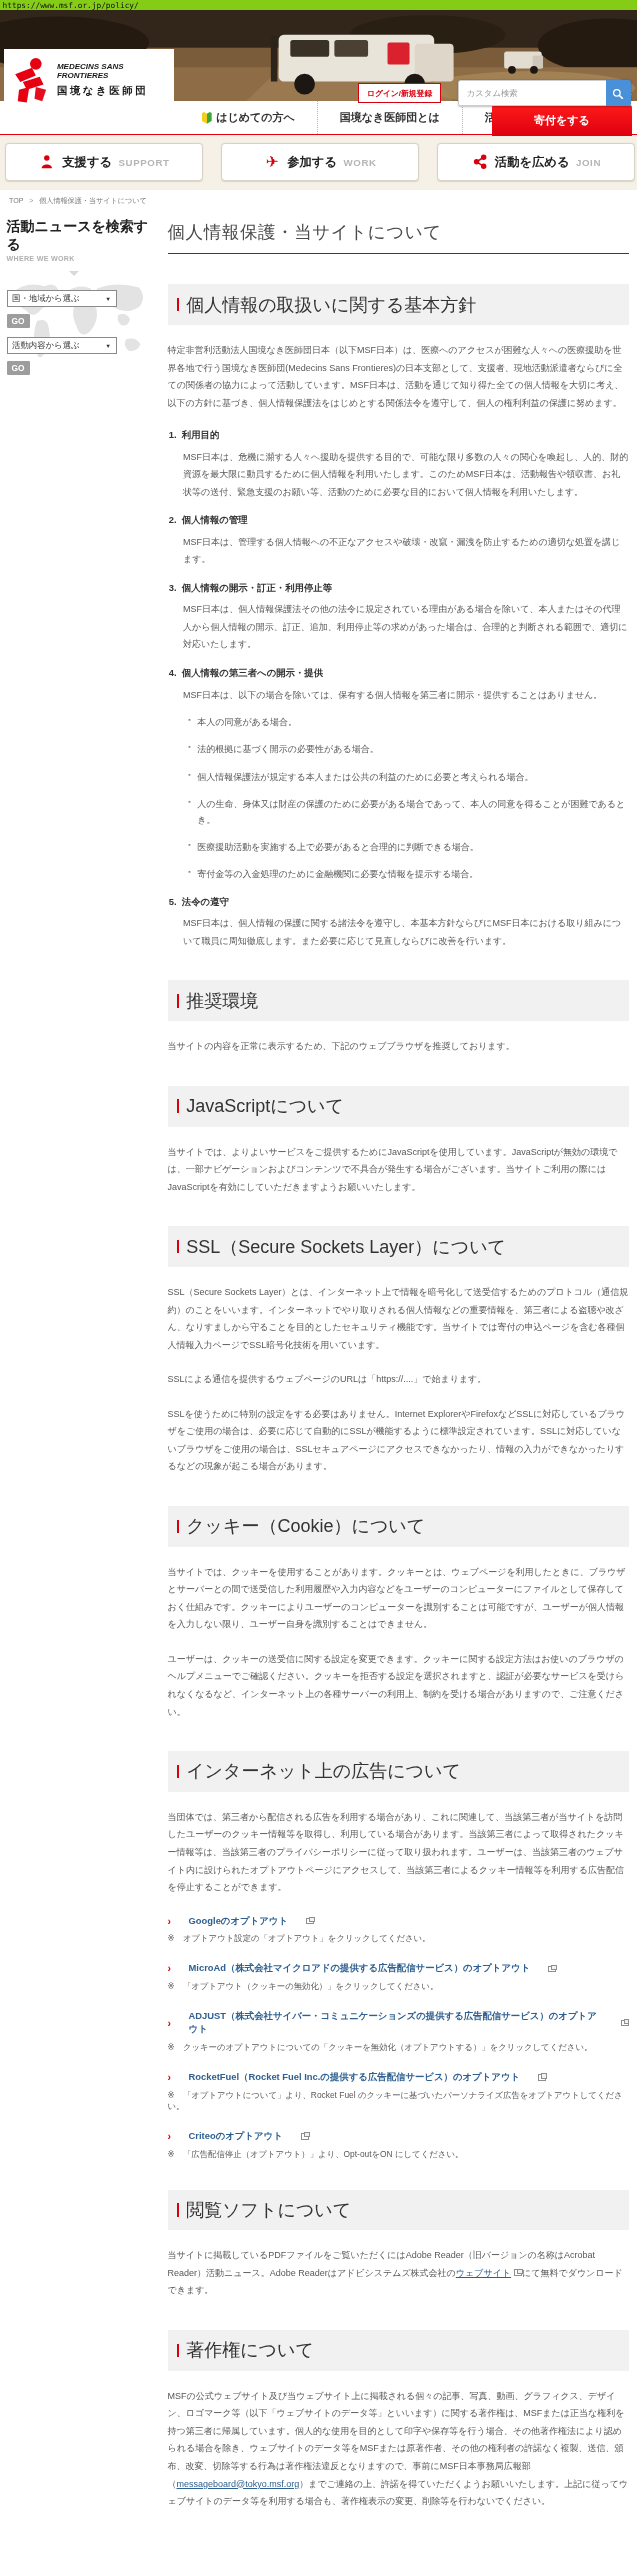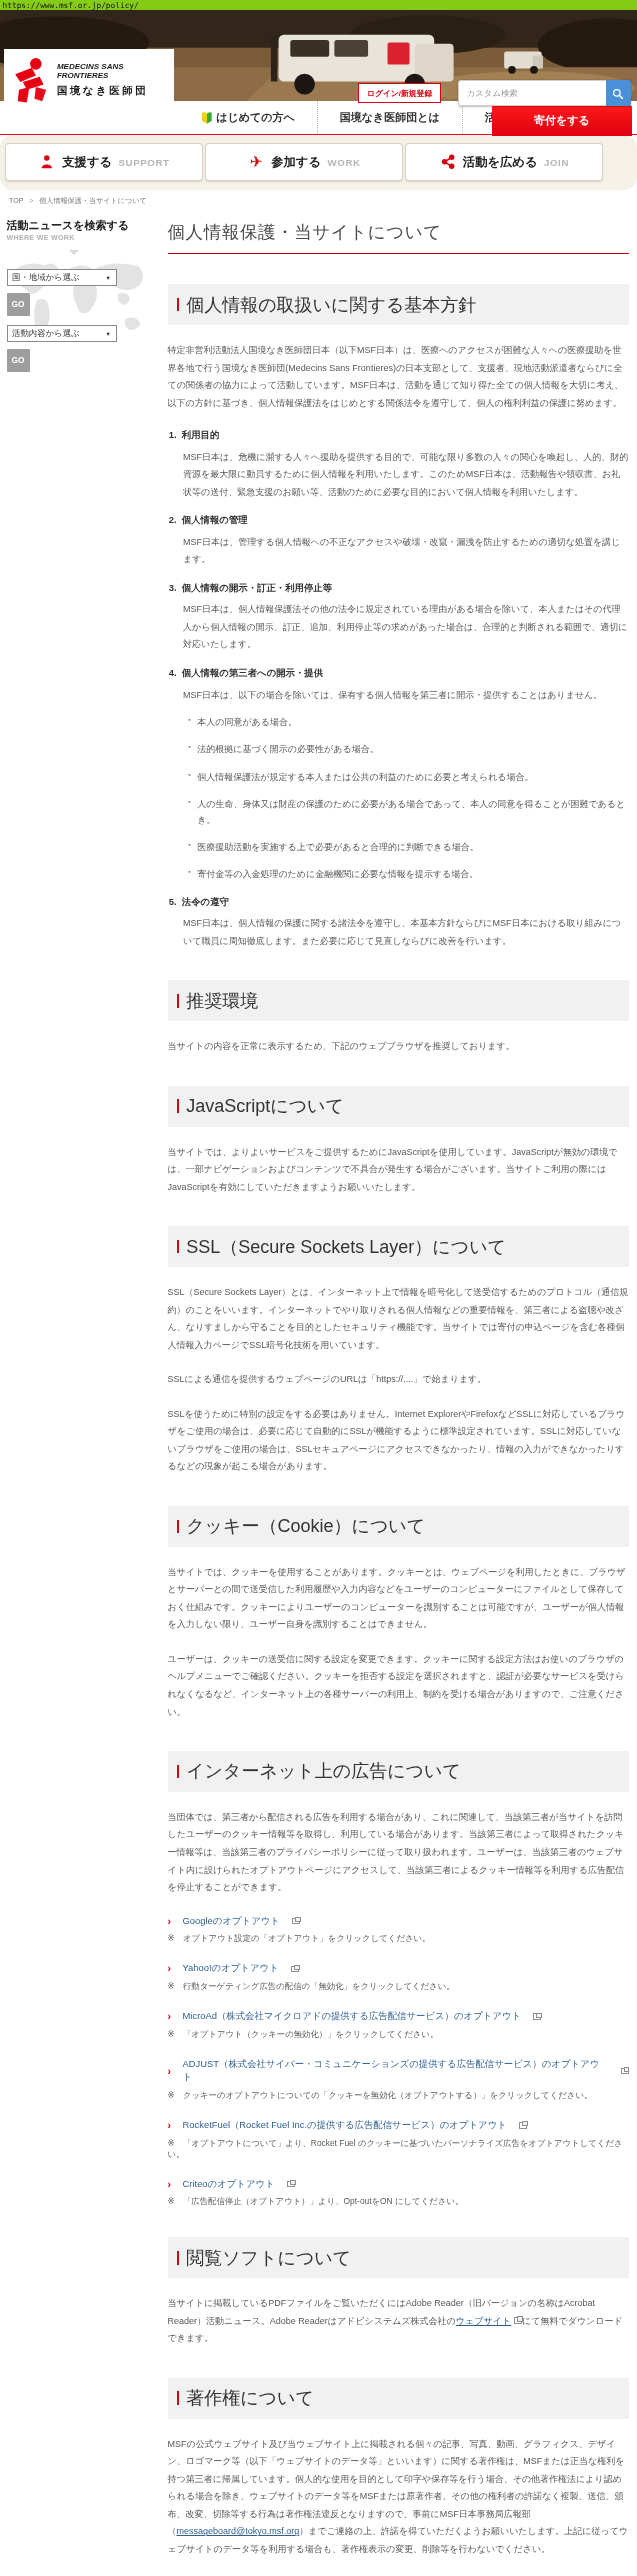--- a/index.html
+++ b/index.html
@@ -25,63 +25,63 @@
   .search-input { width:148px; height:26px; border:0.6px solid #ccc; border-right:none; padding:0 7.8px; font-size:8.4px; color:#444; background:#fff; border-radius:2.6px 0 0 2.6px; }
   .search-input::placeholder { color:#999; }
   .search-btn { width:24.6px; height:26px; background:#4a90d9; border:none; cursor:pointer; display:flex; align-items:center; justify-content:center; border-radius:0 2.6px 2.6px 0; }
   
   .nav-row { position:relative; height:34px; background:#fff; border-bottom:1.9px solid #e60012; display:flex; align-items:stretch; padding-left:180px; }
   .nav-item { display:flex; align-items:center; gap:4.5px; padding:0 22px; font-size:11px; font-weight:bold; color:#333; border-left:0.6px dotted #b5b5b5; cursor:pointer; }
   .nav-item:first-child { border-left:none; }
   .beginner-icon { width:9.7px; height:11.7px; background:linear-gradient(to right,#f2cf1d 0 50%,#39a935 50% 100%); clip-path:polygon(50% 100%,0 76%,0 9%,20% 0,50% 15%,80% 0,100% 9%,100% 76%); }
   .donate-btn { position:absolute; right:5.2px; top:3.2px; width:140px; height:31px; background:linear-gradient(#ff1a1a,#dd0010); color:#fff; font-size:11px; font-weight:bold; display:flex; align-items:center; justify-content:center; border-radius:2.6px 2.6px 0 0; cursor:pointer; z-index:4; }
   
-  .action-strip { background:#f6f1e6; padding:7.8px 0 9px 5.2px; display:flex; gap:2px;border-radius:13px; }
+  .action-strip { background:#f6f1e6; padding:7.8px 0 9px 5.2px; display:flex; gap:18px; }
   .action-btn { width:198px; height:38px; background:#fff; border:0.6px solid #d6d2c6; border-radius:3.9px; box-shadow:0 0.6px 1.3px rgba(0,0,0,.12); display:flex; align-items:center; justify-content:center; gap:6.5px; cursor:pointer; }
   .action-btn .jp { font-size:12.3px; font-weight:bold; color:#222; }
   .action-btn .en { font-size:9.7px; font-weight:bold; color:#b5b5b5; letter-spacing:0.6px; }
   .act-icon { width:17px; height:17px; display:flex; align-items:center; justify-content:center; }
   .plane-glyph { color:#d7000f; font-size:15.6px; font-family:"DejaVu Sans",sans-serif; }
   
   .breadcrumb { background:#fff; font-size:7.1px; color:#777; padding:5.8px 9px 2.6px; }
   .breadcrumb .home { color:#777; cursor:pointer; }
   .breadcrumb .sep { margin:0 3.9px; color:#999; }
   
   .content { display:flex; gap:17px; padding:9px 5.2px 0 6.5px; background:#fff; }
   .sidebar { width:144px; flex:0 0 auto; }
-  .sb-title { font-size:11px; font-weight:bold; color:#222; }
+  .sb-title { font-size:14px; font-weight:bold; color:#222; }
   .sb-sub { font-size:7.1px; font-weight:bold; color:#b0b0b0; letter-spacing:0.3px; margin-top:1.3px; }
   .map-block { position:relative; margin-top:9px; height:115px; }
   .map-block svg.map { position:absolute; inset:0; width:100%; height:100%; }
   .map-notch { position:absolute; top:-0.6px; left:62px; width:0; height:0; border-left:5.8px solid transparent; border-right:5.8px solid transparent; border-top:5.8px solid #d9d9d9; }
   .sb-controls { position:relative; padding-top:18px; }
   .sb-select { width:110px; height:17.5px; background:#fff; border:0.6px solid #8a8a8a; font-size:8.4px; color:#333; display:flex; align-items:center; justify-content:space-between; padding:0 4.5px; cursor:pointer; }
   .sb-select::after { content:"▼"; font-size:5.8px; color:#333; }
-  .sb-go { width:23px; height:23px; background:#9d9d9d; color:#fff; font-size:8.4px; font-weight:bold; border:none; margin:6.5px 0 9px; cursor:pointer; border-radius:1.3px; }
+  .sb-go { width:23px; height:14px; background:#9d9d9d; color:#fff; font-size:8.4px; font-weight:bold; border:none; margin:6.5px 0 9px; cursor:pointer; border-radius:1.3px; }
   
   .main-col { width:461px; }
   .page-title { font-size:17.5px; font-weight:normal; color:#4a4a4a; letter-spacing:0.6px; padding:2.6px 0 9px; border-bottom:1.9px solid #c8000e; }
   .section-bar { margin-top:30px; background:#f1f1f1; padding:8.4px 9px; display:flex; align-items:center; }
   .section-bar::before { content:""; width:2.6px; height:13.6px; background:#d7000f; margin-right:7.1px; }
   .section-bar h2 { font-size:18px; font-weight:normal; color:#333; }
   .para { font-size:9px; line-height:1.95; color:#595757; margin:17px 0; }
   .plist { margin:2.6px 0 0 1.3px; }
   .plist-item { margin-top:13px; }
   .plist-head { font-size:9.4px; font-weight:bold; color:#333; display:flex; gap:5.2px; }
   .plist-body { font-size:9px; line-height:1.95; color:#595757; margin:6.5px 0 0 14.3px; }
   .sq-bullets { margin:3.9px 0 0 19.4px; }
   .sq-bullets li { list-style:none; font-size:9px; line-height:1.85; color:#595757; margin-top:10.4px; position:relative; padding-left:9px; }
   .sq-bullets li::before { content:"▪"; position:absolute; left:0; top:0; color:#888; font-size:7.1px; }
   .dot-bullets { margin:5.2px 0 0 5.2px; }
   .dot-bullets li { list-style:none; font-size:9px; color:#595757; margin-top:14.3px; position:relative; padding-left:11px; }
   .dot-bullets li::before { content:"●"; position:absolute; left:0; top:1.3px; color:#333; font-size:5.8px; }
   a.blue, .blue-link { color:#2f6091; text-decoration:none; cursor:pointer; }
   a.u { text-decoration:underline; }
   .optout { margin-top:18px; }
-  .optout-row { font-size:9.4px; font-weight:normal; display:flex; align-items:center; gap:9px; }
+  .optout-row { font-size:9.4px; font-weight:bold; display:flex; align-items:center; gap:15px; }
   .optout-row::before { content:"›"; color:#d7000f; font-weight:bold; font-size:10.4px; margin-right:2.6px; }
   .ext-icon { display:inline-block; width:7.8px; height:6.5px; border:0.6px solid #8e8e8e; position:relative; margin-left:3.2px; background:#fff; }
   .ext-icon::after { content:""; position:absolute; right:-1.9px; top:-1.9px; width:3.9px; height:3.2px; background:#f1f1f1; border:0.6px solid #8e8e8e; }
   .optout-note { font-size:8.4px; color:#595757; margin-top:5.8px; }
 </style>
 </head>
 <body>
 
 <div class="urlbar">https://www.msf.or.jp/policy/</div>
 
@@ -312,27 +312,20 @@
 
     <div class="optout">
       <div class="optout-row">
           <a class="blue-link">Googleのオプトアウト</a>
           <span class="ext-icon"></span>
         </div>
       <div class="optout-note">※　オプトアウト設定の「オプトアウト」をクリックしてください。</div>
     </div>
     <div class="optout">
       <div class="optout-row">
-          <a class="blue-link">Yahoo!のオプトアウト</a>
-          <span class="ext-icon"></span>
-        </div>
-      <div class="optout-note">※　行動ターゲティング広告の配信の「無効化」をクリックしてください。</div>
-    </div>
-    <div class="optout">
-      <div class="optout-row">
           <a class="blue-link">MicroAd（株式会社マイクロアドの提供する広告配信サービス）のオプトアウト</a>
           <span class="ext-icon"></span>
         </div>
       <div class="optout-note">※　「オプトアウト（クッキーの無効化）」をクリックしてください。</div>
     </div>
     <div class="optout">
       <div class="optout-row">
           <a class="blue-link">ADJUST（株式会社サイバー・コミュニケーションズの提供する広告配信サービス）のオプトアウト</a>
           <span class="ext-icon"></span>
         </div>

